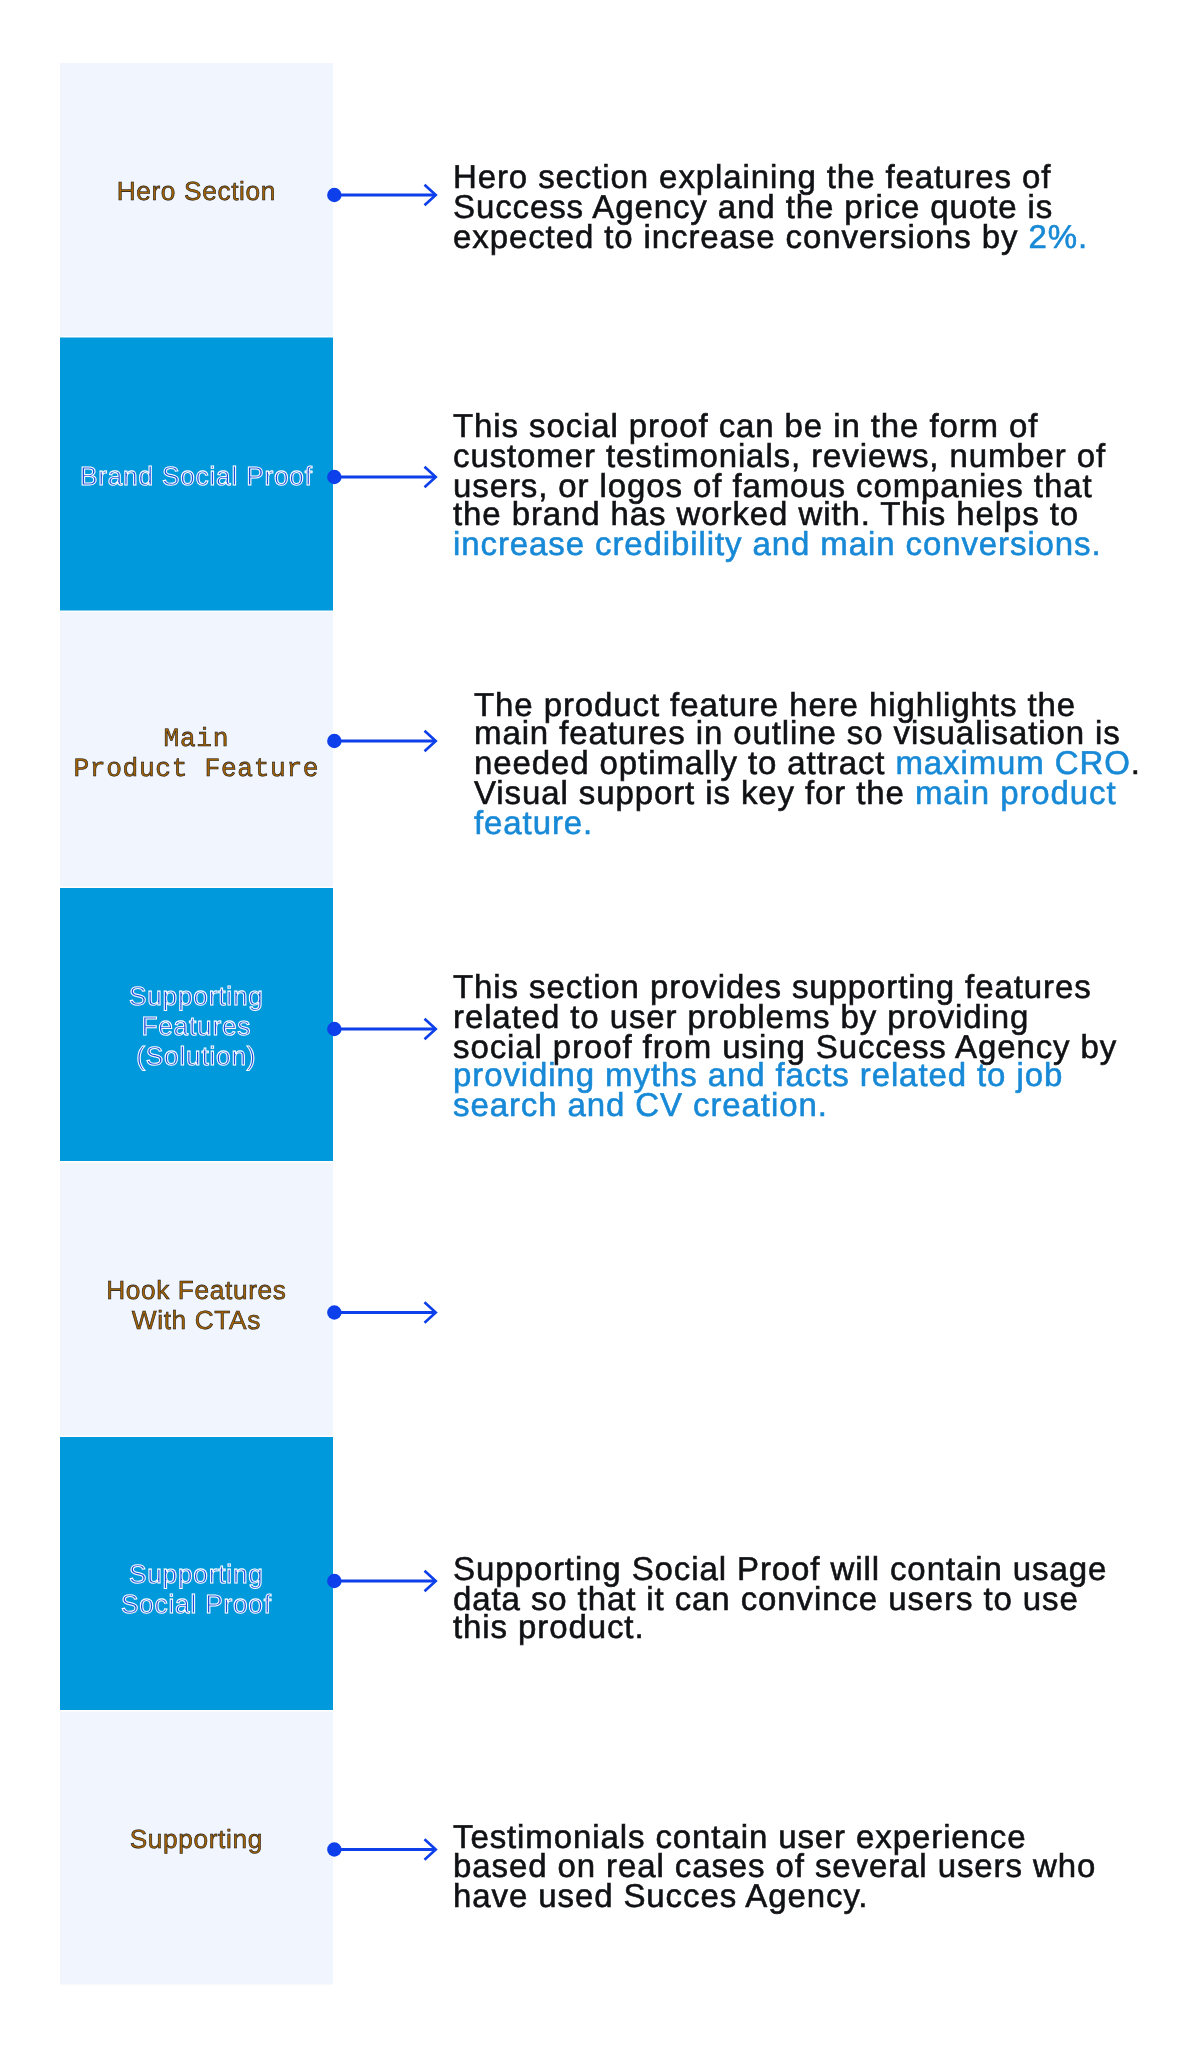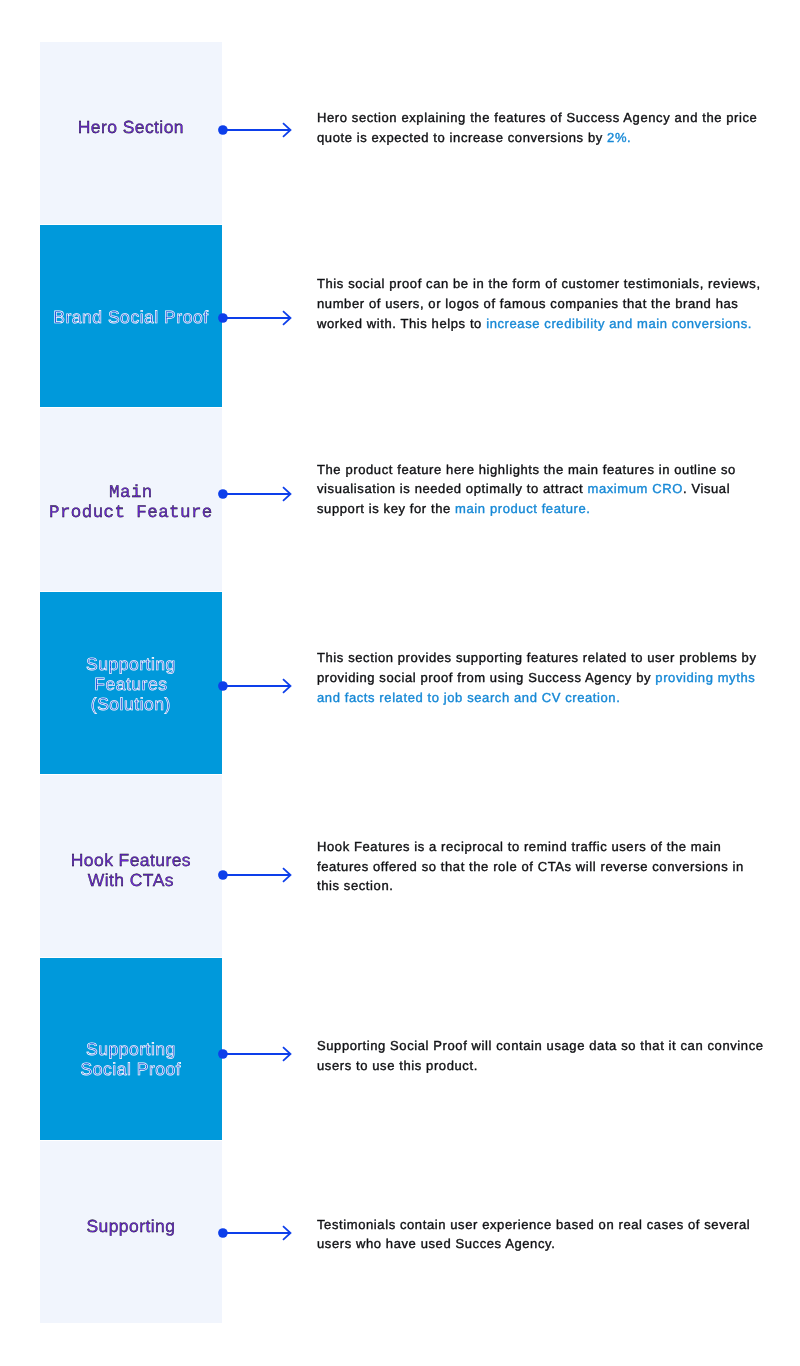--- a/index.html
+++ b/index.html
@@ -45,39 +45,39 @@
   .label-box.accent { background: #0099db; }
   .label-text {
     position: absolute;
     left: 39.6px;
     width: 182.6px;
     text-align: center;
     font-size: 17.5px;
     font-weight: 400;
     letter-spacing: 0.42px;
     line-height: 19.7px;
-    color: #6d28d9;
+    color: #a16207;
     white-space: pre-line;
     -webkit-text-stroke: 0.36px #101114;
   }
   .label-text.on-accent { color: #1d4ed8; -webkit-text-stroke: 0.68px #ffffff; letter-spacing: 0.52px; }
 
   .connector {
     position: absolute;
     left: 215.9px;
     width: 82px;
     height: 24px;
   }
   .connector svg { display: block; overflow: visible; }
 
   .desc {
     position: absolute;
-    left: 317px;
+    left: 302px;
     width: 448px;
-    font-size: 13px;
+    font-size: 22px;
     font-weight: 400;
     letter-spacing: 0.6px;
     line-height: 19.7px;
     color: #101114;
     -webkit-text-stroke: 0.38px #101114;
   }
   .hl { color: #1789d6; -webkit-text-stroke-color: #1789d6; }
 </style>
 </head>
 <body>
@@ -119,21 +119,21 @@
       <div class="row" style="top: 408.4px;">
         <div class="label-text" style="top: 76px; font-family: Liberation Mono, monospace;"><span>Main
 Product Feature</span></div>
         <div class="connector" style="top: 73.5px;">
           <svg width="82" height="24" viewBox="0 0 82 24">
             <circle cx="6.9" cy="12" r="4.8" fill="#0d3fea"></circle>
             <path d="M6.9 12 H73.8" stroke="#0d3fea" stroke-width="1.85" fill="none"></path>
             <path d="M67 5.15 L74.5 12 L67 18.85" stroke="#0d3fea" stroke-width="1.75" fill="none" stroke-linecap="butt" stroke-linejoin="miter"></path>
           </svg>
         </div>
-        <div class="desc" style="top: 51.4px;"><span>The product feature here highlights the main features in outline so visualisation is needed optimally to attract </span><span class="hl">maximum CRO</span><span>. Visual support is key for the </span><span class="hl">main product feature.</span></div>
+        <div class="desc" style="top: 51.4px; margin-left: 14px;"><span>The product feature here highlights the main features in outline so visualisation is needed optimally to attract </span><span class="hl">maximum CRO</span><span>. Visual support is key for the </span><span class="hl">main product feature.</span></div>
       </div>
       <div class="row" style="top: 591.5px;">
         <div class="label-box accent"></div>
         <div class="label-text on-accent" style="top: 63.6px;"><span>Supporting
 Features
 (Solution)</span></div>
         <div class="connector" style="top: 82.9px;">
           <svg width="82" height="24" viewBox="0 0 82 24">
             <circle cx="6.9" cy="12" r="4.8" fill="#0d3fea"></circle>
             <path d="M6.9 12 H73.8" stroke="#0d3fea" stroke-width="1.85" fill="none"></path>
@@ -145,21 +145,20 @@
       <div class="row" style="top: 774.6px;">
         <div class="label-text" style="top: 76.7px;"><span>Hook Features
 With CTAs</span></div>
         <div class="connector" style="top: 88.3px;">
           <svg width="82" height="24" viewBox="0 0 82 24">
             <circle cx="6.9" cy="12" r="4.8" fill="#0d3fea"></circle>
             <path d="M6.9 12 H73.8" stroke="#0d3fea" stroke-width="1.85" fill="none"></path>
             <path d="M67 5.15 L74.5 12 L67 18.85" stroke="#0d3fea" stroke-width="1.75" fill="none" stroke-linecap="butt" stroke-linejoin="miter"></path>
           </svg>
         </div>
-        <div class="desc" style="top: 62.4px;"><span>Hook Features is a reciprocal to remind traffic users of the main features offered so that the role of CTAs will reverse conversions in this section.</span></div>
       </div>
       <div class="row" style="top: 957.7px;">
         <div class="label-box accent"></div>
         <div class="label-text on-accent" style="top: 82.3px;"><span>Supporting
 Social Proof</span></div>
         <div class="connector" style="top: 83.9px;">
           <svg width="82" height="24" viewBox="0 0 82 24">
             <circle cx="6.9" cy="12" r="4.8" fill="#0d3fea"></circle>
             <path d="M6.9 12 H73.8" stroke="#0d3fea" stroke-width="1.85" fill="none"></path>
             <path d="M67 5.15 L74.5 12 L67 18.85" stroke="#0d3fea" stroke-width="1.75" fill="none" stroke-linecap="butt" stroke-linejoin="miter"></path>

